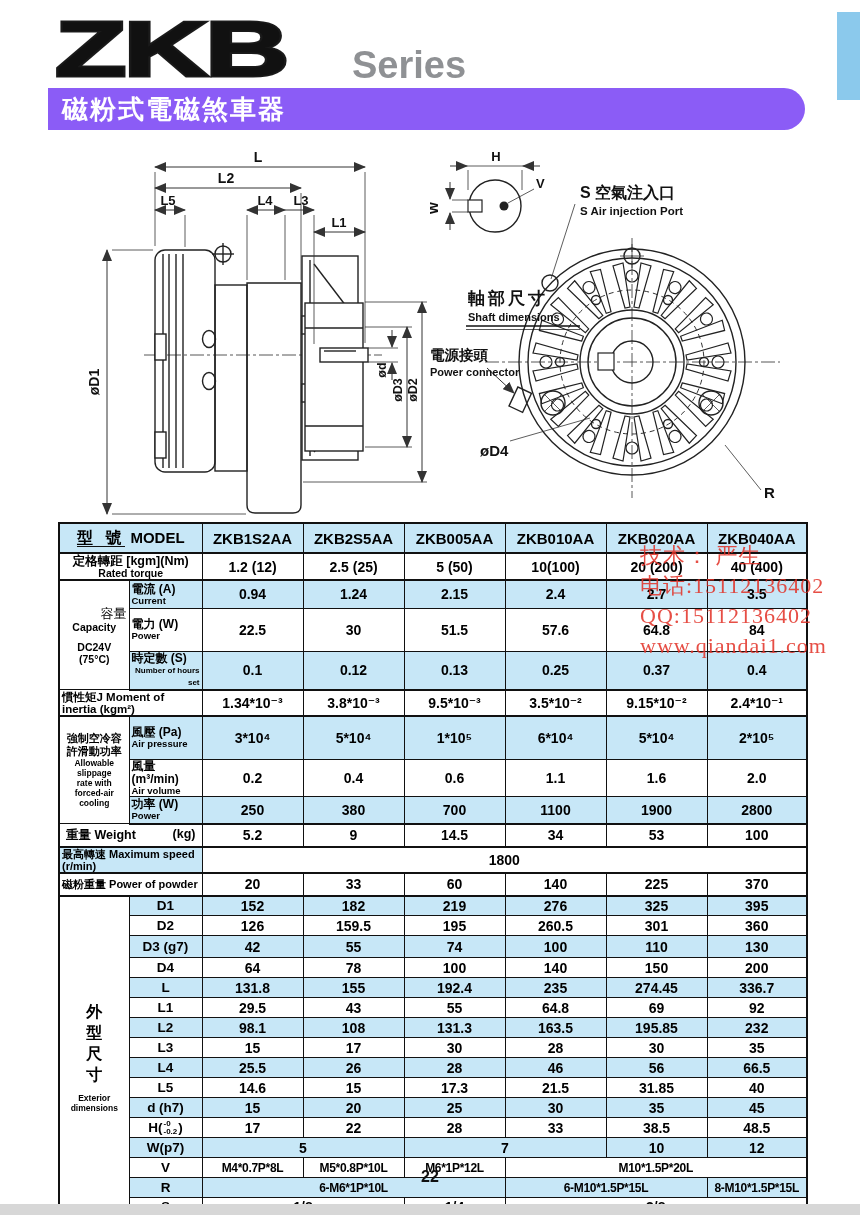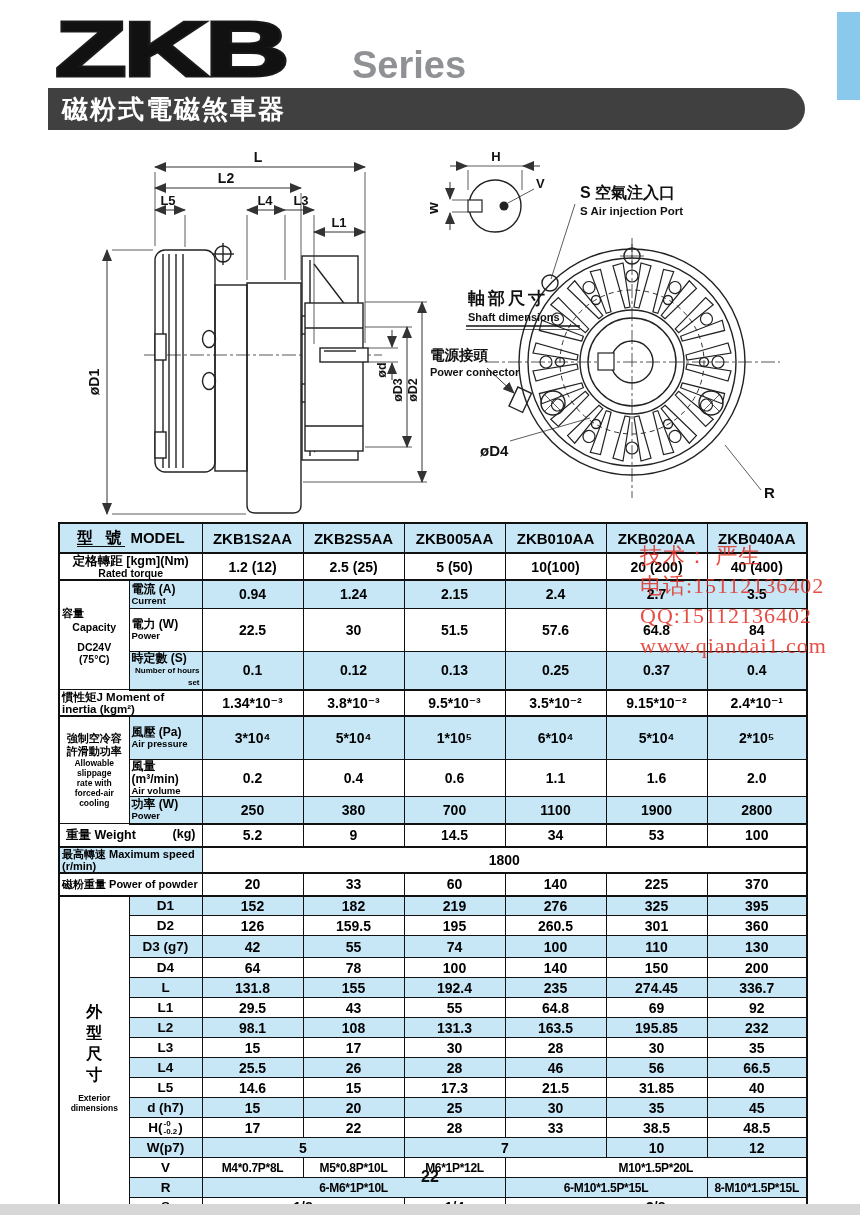--- a/index.html
+++ b/index.html
@@ -1,21 +1,21 @@
 <!DOCTYPE html>
 <html><head>
 <meta charset="utf-8">
 <style>
   html,body{margin:0;padding:0;background:#fff;}
   #page{position:relative;width:860px;height:1215px;background:#fff;overflow:hidden;
         font-family:"Liberation Sans","DejaVu Sans",sans-serif;}
   .abs{position:absolute;}
   
   #series-label{position:absolute;left:352px;top:44px;font-size:38px;font-weight:bold;color:#8f9194;}
-  #banner{position:absolute;left:48px;top:88px;width:757px;height:42px;background:#404040;
+  #banner{position:absolute;left:48px;top:88px;width:757px;height:42px;background:#8b5cf6;
           border-radius:0 21px 21px 0;display:flex;align-items:center;padding-left:14px;box-sizing:border-box;}
   #banner .zh{color:#fff;font-size:26px;font-weight:bold;letter-spacing:2px;}
   #banner .en{color:#fff;font-size:21px;font-weight:bold;margin-left:10px;}
   #right-tab{position:absolute;right:0;top:12px;width:23px;height:88px;background:#8bc9ec;}
   
   #table-holder{position:absolute;left:58px;top:522px;width:748px;}
   table.spec{border-collapse:collapse;table-layout:fixed;width:748px;border:2.5px solid #111;}
   table.spec td{border:1.4px solid #111;padding:0 2px;overflow:hidden;vertical-align:middle;}
   tr.thick>td{border-bottom-width:2.5px;}
   td.sh{background:#c7e7f7;}
@@ -26,21 +26,21 @@
   td.mh .u{border-bottom:1.5px solid #111;font-size:16px;letter-spacing:4px;}
   td.mh .nm{font-size:15px;margin-left:5px;}
   .lz{font-size:12.5px;font-weight:bold;text-align:center;line-height:14px;}
   .le{font-size:10.5px;font-weight:bold;text-align:center;line-height:11px;}
   .lz-l{font-size:12px;font-weight:bold;text-align:left;line-height:13px;}
   .le-l{font-size:9.5px;font-weight:bold;text-align:left;line-height:10px;}
   .le-xs{font-size:8px;font-weight:bold;text-align:right;line-height:12px;}
   .lmix{font-size:11.5px;font-weight:bold;text-align:left;line-height:12px;}
   .lmix-s{font-size:11px;font-weight:bold;text-align:left;line-height:12px;}
   .ldim{font-size:13.5px;font-weight:bold;text-align:center;line-height:14px;}
-  .g-zh{font-size:11px;font-weight:bold;text-align:left;line-height:15px;}
+  .g-zh{font-size:13px;font-weight:normal;text-align:right;line-height:15px;}
   .g-zh2{font-size:11px;font-weight:bold;text-align:center;line-height:13px;}
   .g-en{font-size:10.5px;font-weight:bold;text-align:center;line-height:12px;}
   .g-en2{font-size:8.5px;font-weight:bold;text-align:center;line-height:10px;}
   .g-vert{font-size:16px;font-weight:bold;text-align:center;line-height:21px;}
   .g-sp{height:8px;}
   .lflex{display:flex;justify-content:space-between;font-size:12.5px;font-weight:bold;padding:0 4px;}
   .stackwrap{display:flex;align-items:center;justify-content:center;font-size:13.5px;font-weight:bold;}
   .stk{display:inline-flex;flex-direction:column;font-size:8px;line-height:8px;margin:0 1px;}
   
   svg text{font-family:"Liberation Sans","DejaVu Sans",sans-serif;font-weight:bold;fill:#111;}

